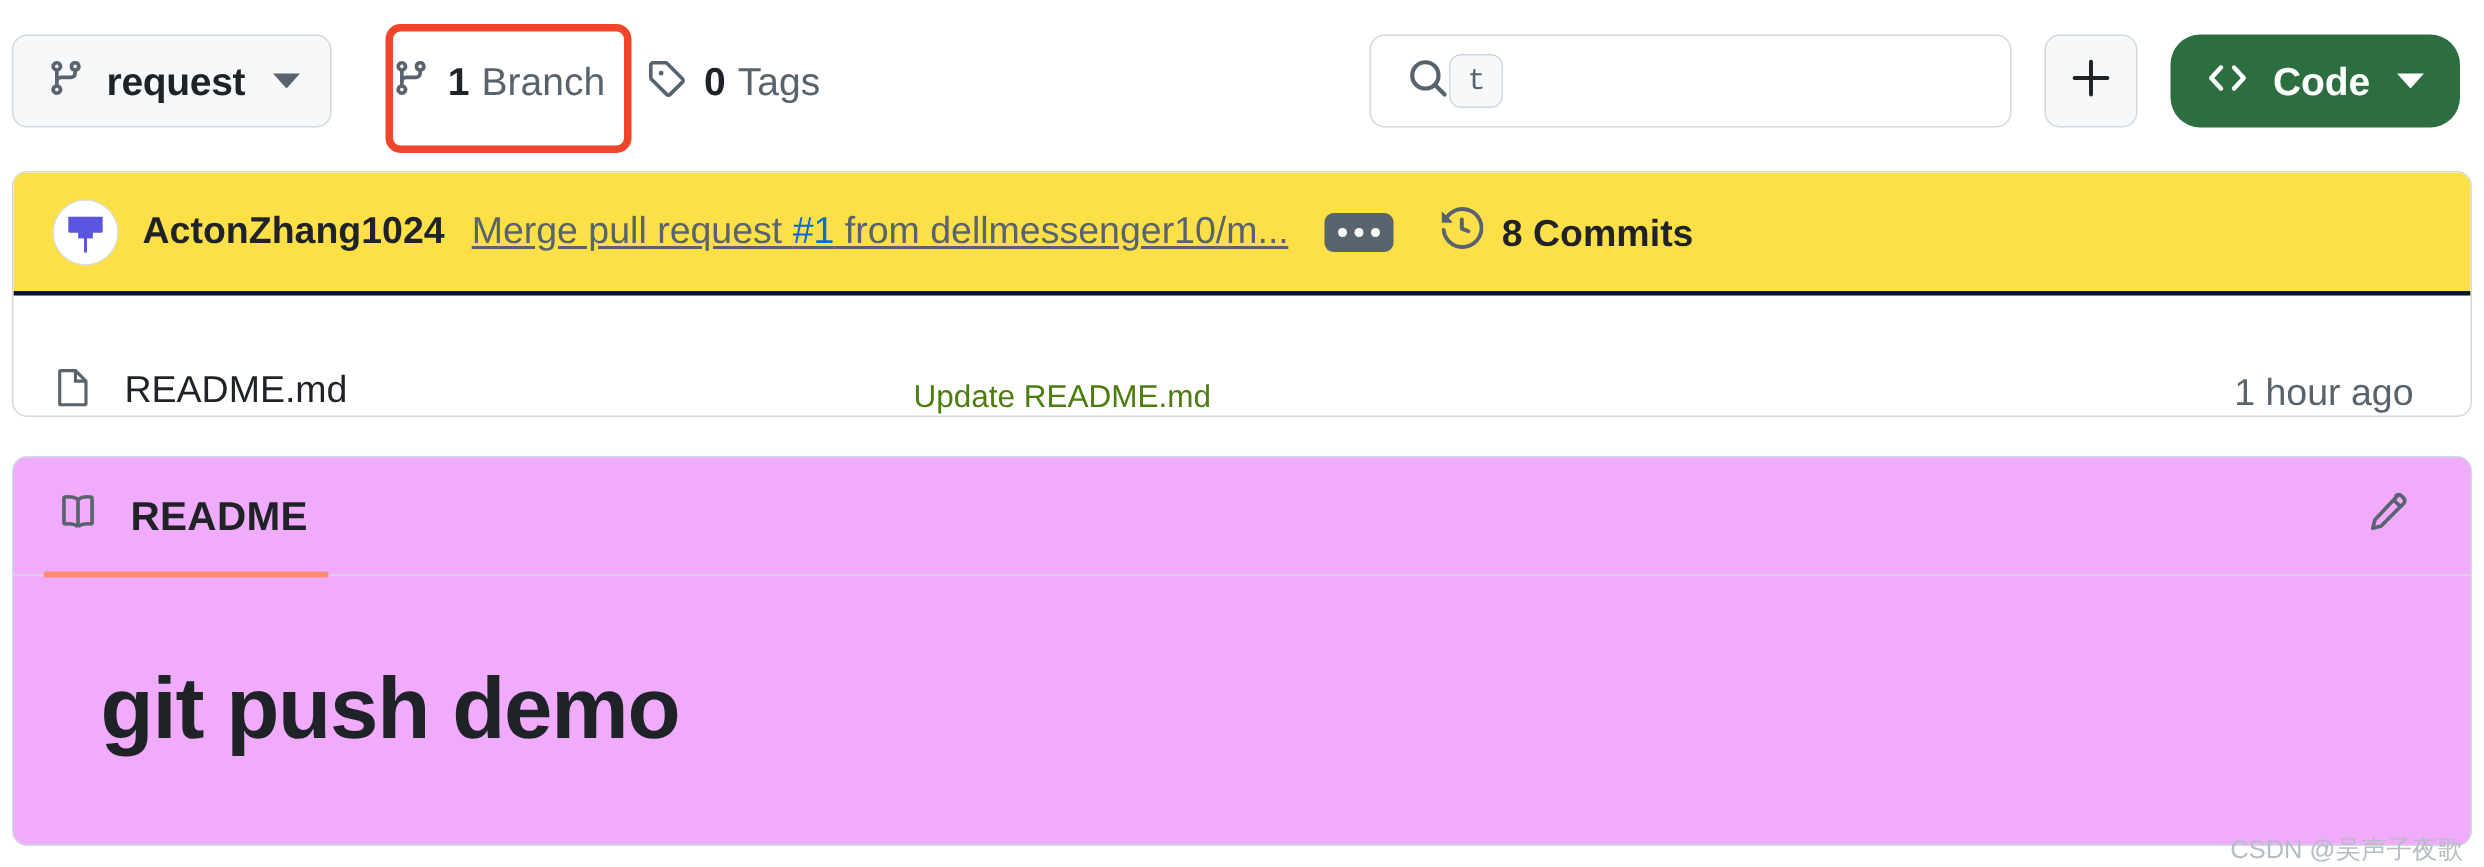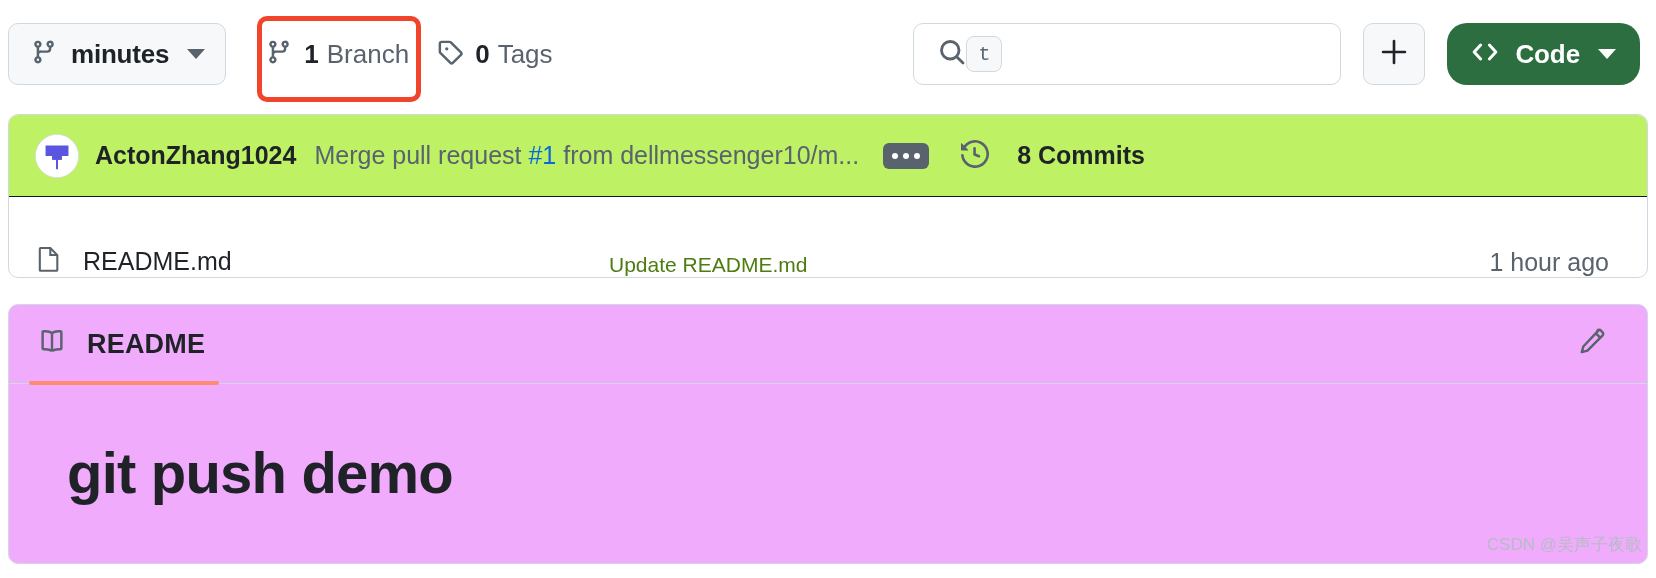--- a/index.html
+++ b/index.html
@@ -167,22 +167,22 @@
     border: 1px solid #d1d9e0;
     border-radius: 10px;
     overflow: hidden;
     background: #ffffff;
   }
 
   .commit-row {
     display: flex;
     align-items: center;
     height: 82px;
-    background: #bef264;
-    border-bottom: 1px solid #0f172a;
+    background: #fde047;
+    border-bottom: 3px solid #0f172a;
     padding: 0 22px 0 26px;
   }
 
   .avatar {
     width: 44px; height: 44px;
     border-radius: 50%;
     background: #ffffff;
     border: 1px solid #d8dee4;
     flex: none;
     display: flex;
@@ -198,20 +198,21 @@
     margin-left: 16px;
     white-space: nowrap;
     cursor: pointer;
   }
   .commit-msg {
     font-size: 25px;
     color: #59636e;
     margin-left: 18px;
     white-space: nowrap;
     overflow: hidden;
+    text-decoration: underline;
   }
   .commit-msg .pr-link { color: #0969da; }
 
   .ellipsis-btn {
     display: flex;
     align-items: center;
     justify-content: center;
     gap: 5px;
     width: 46px; height: 26px;
     border-radius: 6px;
@@ -231,22 +232,22 @@
     font-size: 24px;
     color: #59636e;
     margin-left: 26px;
     white-space: nowrap;
     flex: none;
   }
   .commit-meta .sha { cursor: pointer; }
 
   .commits-count {
     display: flex;
-    align-items: center;
-    gap: 28px;
+    align-items: flex-end;
+    gap: 12px;
     margin-left: 32px;
     flex: none;
     cursor: pointer;
   }
   .commits-count .txt {
     font-size: 25px;
     font-weight: 700;
     color: #1f2328;
     white-space: nowrap;
   }
@@ -348,39 +349,39 @@
     font-size: 58px;
     font-weight: 700;
     color: #1f2328;
     letter-spacing: -0.8px;
     line-height: 1.1;
   }
 
   .watermark {
     position: absolute;
     right: 14px;
-    bottom: 22px;
+    bottom: 0;
     font-size: 17px;
     color: #b4bcc4;
     font-family: "Liberation Sans", sans-serif;
     white-space: nowrap;
   }
 </style>
 </head>
 <body>
 
 <div class="toolbar">
 
   <div class="branch-select">
     <span>
       <svg width="26" height="26" viewBox="0 0 16 16" fill="#59636e" aria-hidden="true">
         <path d="M9.5 3.25a2.25 2.25 0 1 1 3 2.122V6A2.5 2.5 0 0 1 10 8.5H6a1 1 0 0 0-1 1v1.128a2.251 2.251 0 1 1-1.5 0V5.372a2.25 2.25 0 1 1 1.5 0v1.836A2.493 2.493 0 0 1 6 7h4a1 1 0 0 0 1-1v-.628A2.25 2.25 0 0 1 9.5 3.25Zm-6 0a.75.75 0 1 0 1.5 0 .75.75 0 0 0-1.5 0Zm8.25-.75a.75.75 0 1 0 0 1.5.75.75 0 0 0 0-1.5ZM4.25 12a.75.75 0 1 0 0 1.5.75.75 0 0 0 0-1.5Z"></path>
       </svg>
     </span>
-    <span class="label">minutes</span>
+    <span class="label">request</span>
     <span class="caret-down"></span>
   </div>
 
   <div class="metrics">
 
     <div class="metric">
       <span>
         <svg width="26" height="26" viewBox="0 0 16 16" fill="#59636e" aria-hidden="true">
           <path d="M9.5 3.25a2.25 2.25 0 1 1 3 2.122V6A2.5 2.5 0 0 1 10 8.5H6a1 1 0 0 0-1 1v1.128a2.251 2.251 0 1 1-1.5 0V5.372a2.25 2.25 0 1 1 1.5 0v1.836A2.493 2.493 0 0 1 6 7h4a1 1 0 0 0 1-1v-.628A2.25 2.25 0 0 1 9.5 3.25Zm-6 0a.75.75 0 1 0 1.5 0 .75.75 0 0 0-1.5 0Zm8.25-.75a.75.75 0 1 0 0 1.5.75.75 0 0 0 0-1.5ZM4.25 12a.75.75 0 1 0 0 1.5.75.75 0 0 0 0-1.5Z"></path>
         </svg>

